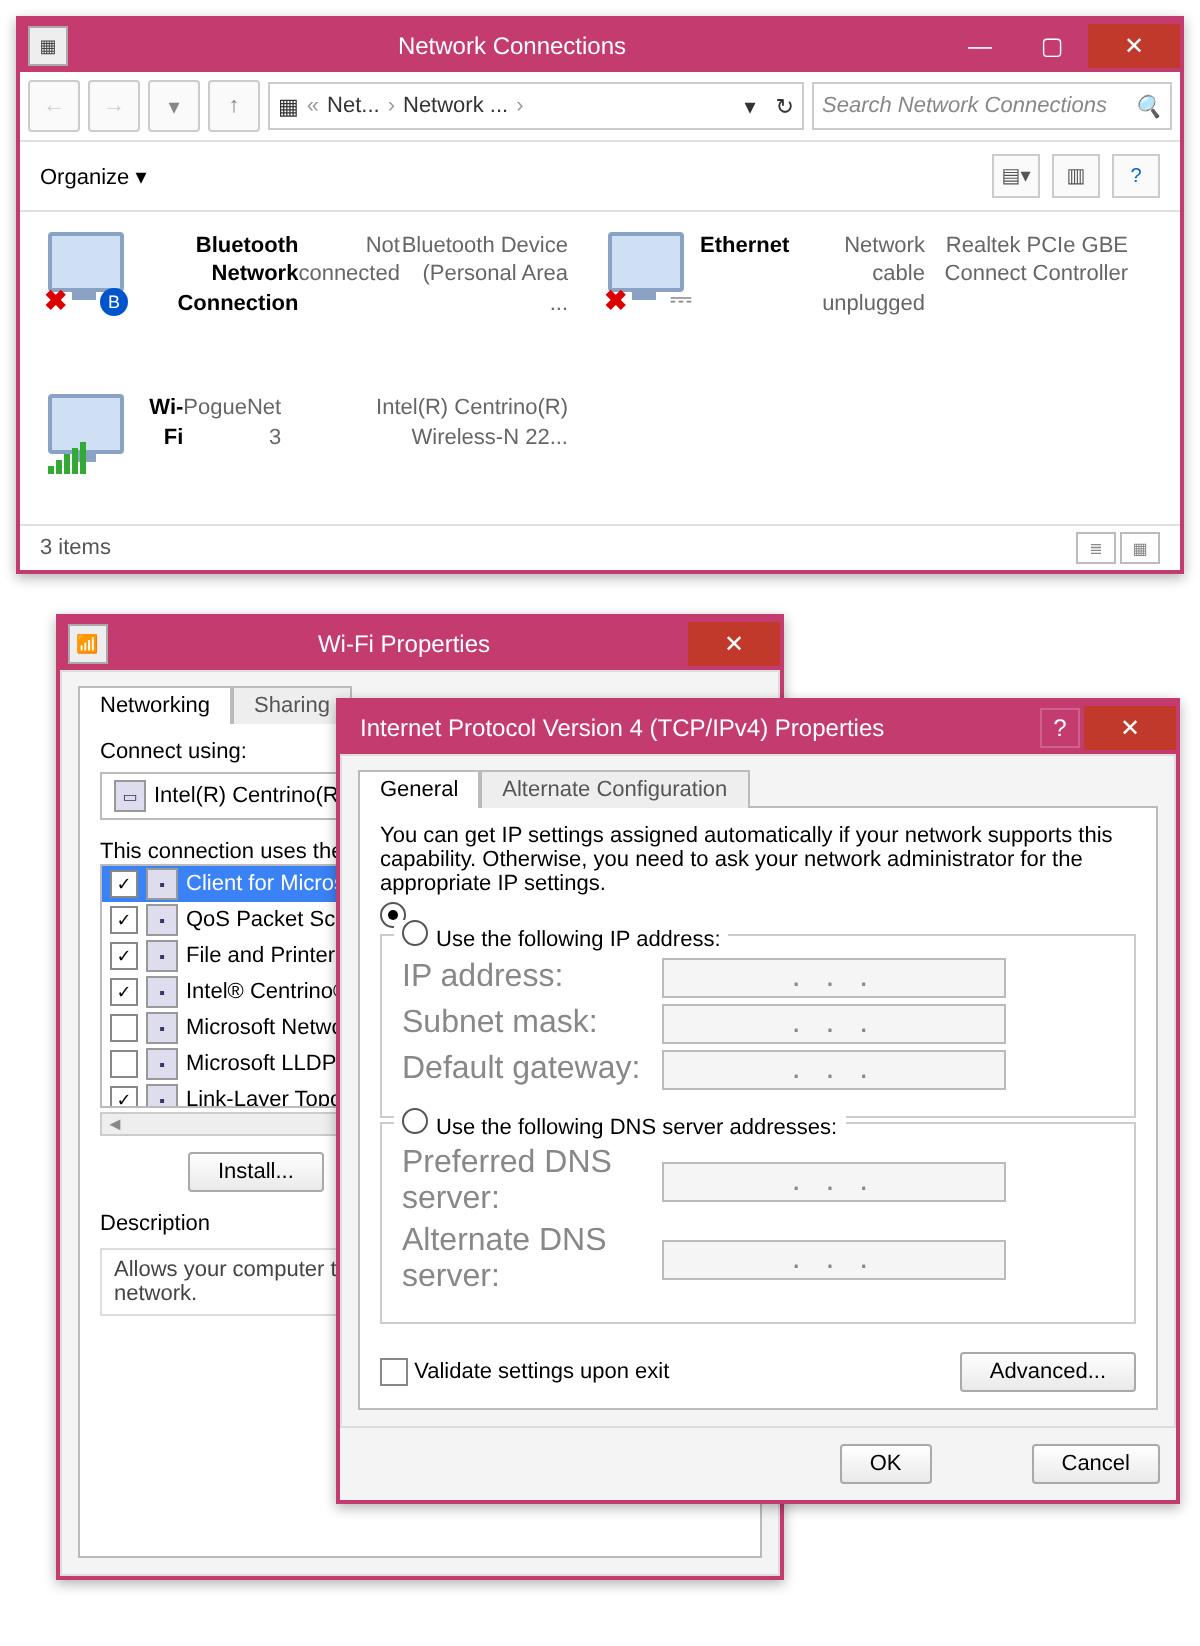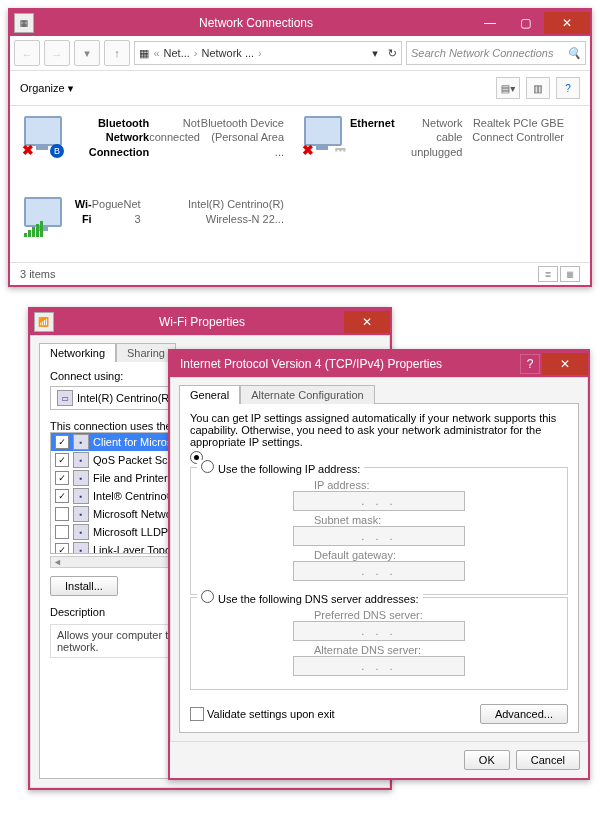--- a/index.html
+++ b/index.html
@@ -70,28 +70,28 @@
 .tab{border:1px solid #bbb;border-bottom:none;padding:3px 10px;background:#fff;font-size:11px;position:relative;top:1px;}
 .tab.inactive{background:#eee;color:#555;}
 .tabpanel{border:1px solid #bbb;background:#fff;padding:8px 10px;}
 .lbl{color:#000;}
 .fieldbox{border:1px solid #bbb;background:#fff;padding:3px 6px;display:flex;align-items:center;gap:4px;}
 .list{border:1px solid #bbb;background:#fff;height:120px;overflow:hidden;}
 .list .row{display:flex;align-items:center;gap:4px;padding:1px 4px;font-size:11px;}
 .list .row.sel{background:#3b82f6;color:#fff;}
 .chk{width:12px;height:12px;border:1px solid #888;display:inline-flex;align-items:center;justify-content:center;font-size:9px;background:#fff;color:#000;}
 .minicon{width:14px;height:14px;border:1px solid #999;background:#dde;font-size:8px;display:flex;align-items:center;justify-content:center;color:#336;}
-.btn{border:1px solid #aaa;background:linear-gradient(#fff,#e9e9e9);padding:3px 14px;font-size:11px;border-radius:2px;}
+.btn{border:1px solid #aaa;background:linear-gradient(#fff,#e9e9e9);padding:3px 14px;font-size:11px;border-radius:2px;margin-left:44px;}
 .desc{border:1px solid #ddd;padding:4px 6px;color:#444;margin-top:6px;}
 .group{border:1px solid #ccc;padding:8px 10px 10px;margin-top:4px;position:relative;}
 .group legend, .grouptitle{position:absolute;top:-8px;left:6px;background:#fff;padding:0 4px;font-size:11px;}
 .radio{width:11px;height:11px;border:1px solid #555;border-radius:50%;display:inline-flex;align-items:center;justify-content:center;margin-right:4px;}
 .radio.sel:after{content:"";width:5px;height:5px;border-radius:50%;background:#000;display:block;}
 .row2{display:flex;align-items:center;margin:3px 0;font-size:11px;}
-.iprow{display:flex;align-items:center;margin:3px 0;font-size:11px;flex-direction:column;}
+.iprow{display:flex;align-items:center;margin:3px 0;font-size:16px;}
 .iprow .iplbl{width:130px;color:#888;}
 .ipfield{border:1px solid #bbb;background:#f5f5f5;width:170px;height:18px;display:flex;align-items:center;justify-content:center;letter-spacing:4px;color:#888;}
 .scroll{height:10px;border:1px solid #ccc;background:#eee;display:flex;align-items:center;justify-content:space-between;padding:0 2px;color:#888;font-size:9px;margin-top:2px;}
 .helpq{width:18px;height:18px;display:flex;align-items:center;justify-content:center;color:#fff;border:1px solid #fff3;margin-right:2px;}
 .btnrow{display:flex;justify-content:flex-end;gap:6px;padding:8px;background:#f4f4f4;}
 </style>
 </head>
 <body>
 
 <div class="window">

